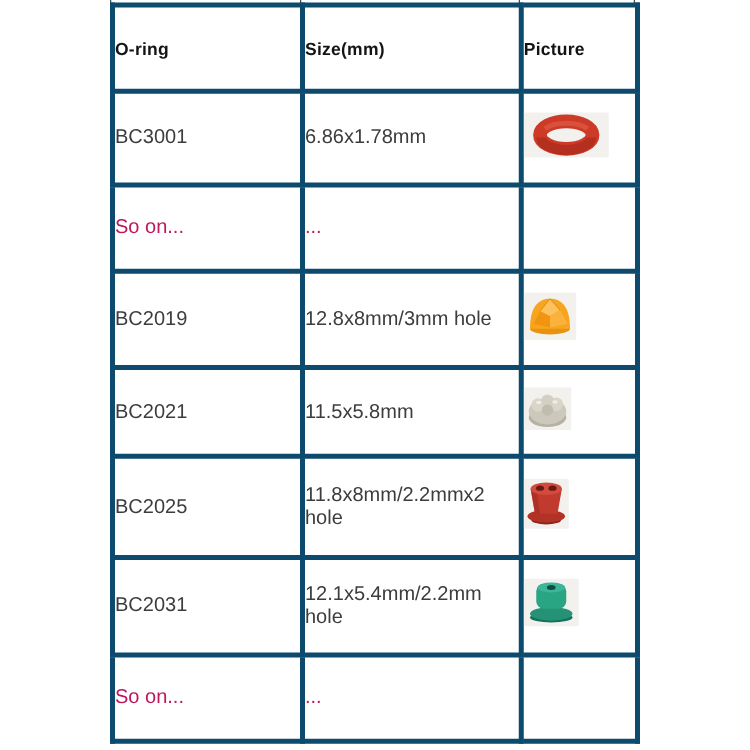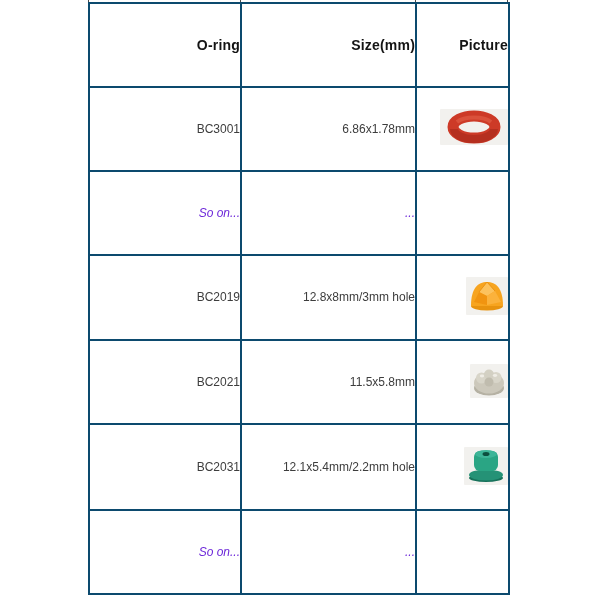--- a/index.html
+++ b/index.html
@@ -18,37 +18,37 @@
   table.spec {
     position: absolute;
     left: 88px;
     top: 2px;
     width: 420px;
     height: 593px;
     border-collapse: collapse;
     table-layout: fixed;
   }
   table.spec td, table.spec th {
-    border: 2px solid #0c4a6e;
-    text-align: right;
+    border: 4px solid #0c4a6e;
+    text-align: left;
     vertical-align: middle;
     padding: 0;
     overflow: hidden;
   }
   table.spec th {
     font-size: 14px;
     font-weight: bold;
     color: #141414;
     letter-spacing: 0.2px;
   }
   table.spec td {
-    font-size: 12px;
+    font-size: 16px;
     color: #3d3d3d;
   }
-  tr.muted td { color: #6d28d9; font-style: italic; }
+  tr.muted td { color: #be185d; }
   tr { height: 42px; }
 
   .pic {
     display: inline-flex;
     align-items: center;
     justify-content: center;
     background: #f2f1ee;
     border-radius: 1px;
     line-height: 0;
   }
@@ -132,20 +132,37 @@
               <circle cx="26" cy="13.5" r="5.5" fill="#d8d5c9"></circle>
               <circle cx="19" cy="10.5" r="5" fill="#d3d0c3"></circle>
               <circle cx="19" cy="18" r="4.5" fill="#c0bcae"></circle>
               <ellipse cx="12" cy="12" rx="2.2" ry="1.4" fill="#efede6"></ellipse>
               <ellipse cx="25" cy="11.5" rx="2.2" ry="1.4" fill="#efede6"></ellipse>
             </svg>
           </span>
         </td>
       </tr>
 
+      <tr>
+        <td>BC2025</td>
+        <td>11.8x8mm/2.2mmx2 hole</td>
+        <td>
+          <span class="pic" style="width:36px;height:40px">
+            <svg width="36" height="40" viewBox="0 0 36 40">
+              <ellipse cx="18" cy="33" rx="12" ry="3.5" fill="#8f241b"></ellipse>
+              <ellipse cx="18" cy="30" rx="15" ry="5" fill="#b33227"></ellipse>
+              <path d="M5.5,8 L9,28 L27,28 L30.5,8 Z" fill="#c03a2e"></path>
+              <path d="M5.5,8 L9,28 L13,28 L10,8 Z" fill="#a82c21" opacity="0.7"></path>
+              <ellipse cx="18" cy="8" rx="12.5" ry="5" fill="#d14b3e"></ellipse>
+              <ellipse cx="13" cy="7.5" rx="3.2" ry="2.1" fill="#6b1810"></ellipse>
+              <ellipse cx="23" cy="7.5" rx="3.2" ry="2.1" fill="#6b1810"></ellipse>
+            </svg>
+          </span>
+        </td>
+      </tr>
 
 
       <tr>
         <td>BC2031</td>
         <td>12.1x5.4mm/2.2mm hole</td>
         <td>
           <span class="pic" style="width:44px;height:38px">
             <svg width="44" height="38" viewBox="0 0 44 38">
               <ellipse cx="22" cy="31" rx="17" ry="4" fill="#17715a"></ellipse>
               <ellipse cx="22" cy="28" rx="17" ry="5.5" fill="#259276"></ellipse>

